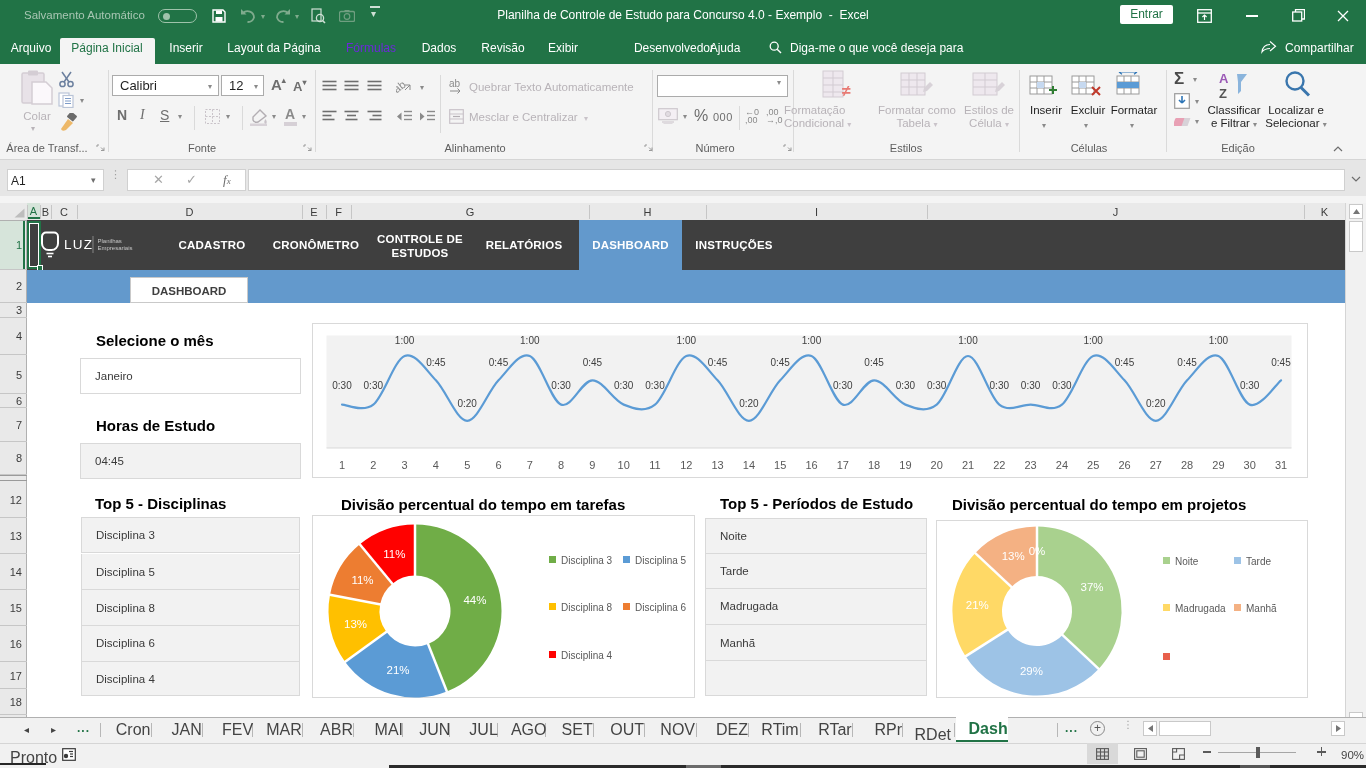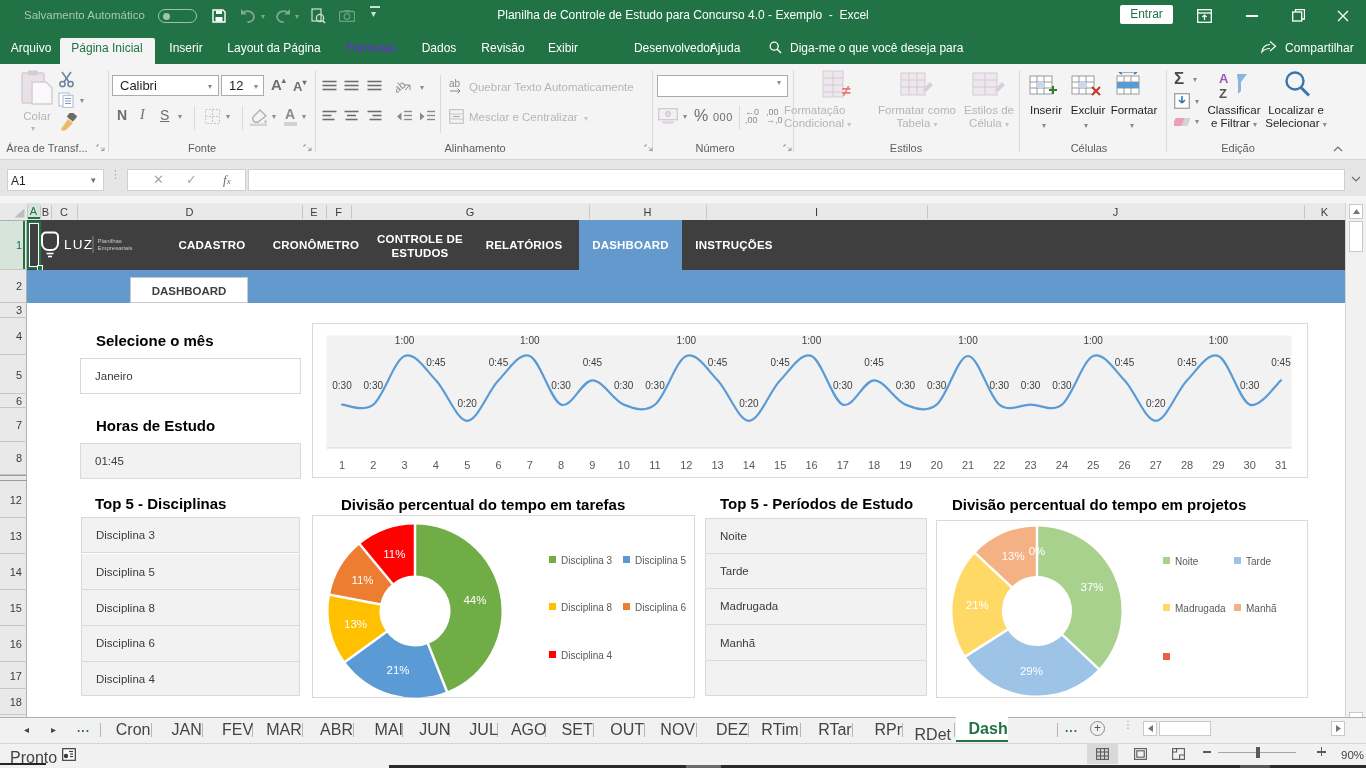--- a/index.html
+++ b/index.html
@@ -449,21 +449,21 @@
 <div class="ab" style="left:579px;top:220px;width:103px;height:49.5px;background:#6399cc"></div>
 <div class="navitem" style="left:579px;top:239px;width:103px">DASHBOARD</div>
 <div class="navitem" style="left:674px;top:239px;width:120px">INSTRUÇÕES</div>
 <div class="ab" style="left:27px;top:221px;width:14px;height:48px;border:2px solid #217346;box-shadow:inset 0 0 0 1px #fff"></div>
 <div class="ab" style="left:37px;top:265px;width:6px;height:6px;background:#217346;border:1px solid #fff"></div>
 <div class="ab" style="left:27px;top:269.5px;width:1318px;height:33.5px;background:#6399cc"></div>
 <div class="ab" style="left:130px;top:277px;width:118px;height:26px;background:#fff;border:1px solid #c9c9c9;color:#3f3f3f;font-weight:bold;font-size:11.5px;text-align:center;line-height:26px">DASHBOARD</div>
 <div class="h1" style="left:96px;top:332px">Selecione o mês</div>
 <div class="ab" style="left:80px;top:358px;width:221px;height:36px;background:#fff;border:1px solid #d9d9d9;font-size:11.5px;color:#3a3a3a;line-height:34px;padding-left:14px">Janeiro</div>
 <div class="h1" style="left:96px;top:417px">Horas de Estudo</div>
-<div class="lbox" style="left:80px;top:443px;width:221px;height:36px;line-height:34px;padding-left:14px">01:45</div>
+<div class="lbox" style="left:80px;top:443px;width:221px;height:36px;line-height:34px;padding-left:14px">04:45</div>
 <div class="h1" style="left:95px;top:495px">Top 5 - Disciplinas</div>
 <div class="lbox" style="left:81px;top:517.4px;width:219px;height:36.1px;line-height:36.1px;padding-left:14px;border-top:none">Disciplina 3</div>
 <div class="lbox" style="left:81px;top:553.5px;width:219px;height:36.4px;line-height:36.4px;padding-left:14px;border-top:none">Disciplina 5</div>
 <div class="lbox" style="left:81px;top:589.9px;width:219px;height:36.2px;line-height:36.2px;padding-left:14px;border-top:none">Disciplina 8</div>
 <div class="lbox" style="left:81px;top:626.1px;width:219px;height:35.9px;line-height:35.9px;padding-left:14px;border-top:none">Disciplina 6</div>
 <div class="lbox" style="left:81px;top:662.0px;width:219px;height:34.1px;line-height:34.1px;padding-left:14px;border-top:none">Disciplina 4</div>
 <div class="ab" style="left:81px;top:517.4px;width:219px;height:1px;background:#d9d9d9"></div>
 <div class="ab" style="left:312px;top:323px;width:996px;height:155px;background:#fff;border:1px solid #d9d9d9">
     <svg width="996" height="155" style="position:absolute;left:0;top:0">
 <rect x="13.5" y="11.5" width="965" height="112.5" fill="#f2f2f2"></rect>

